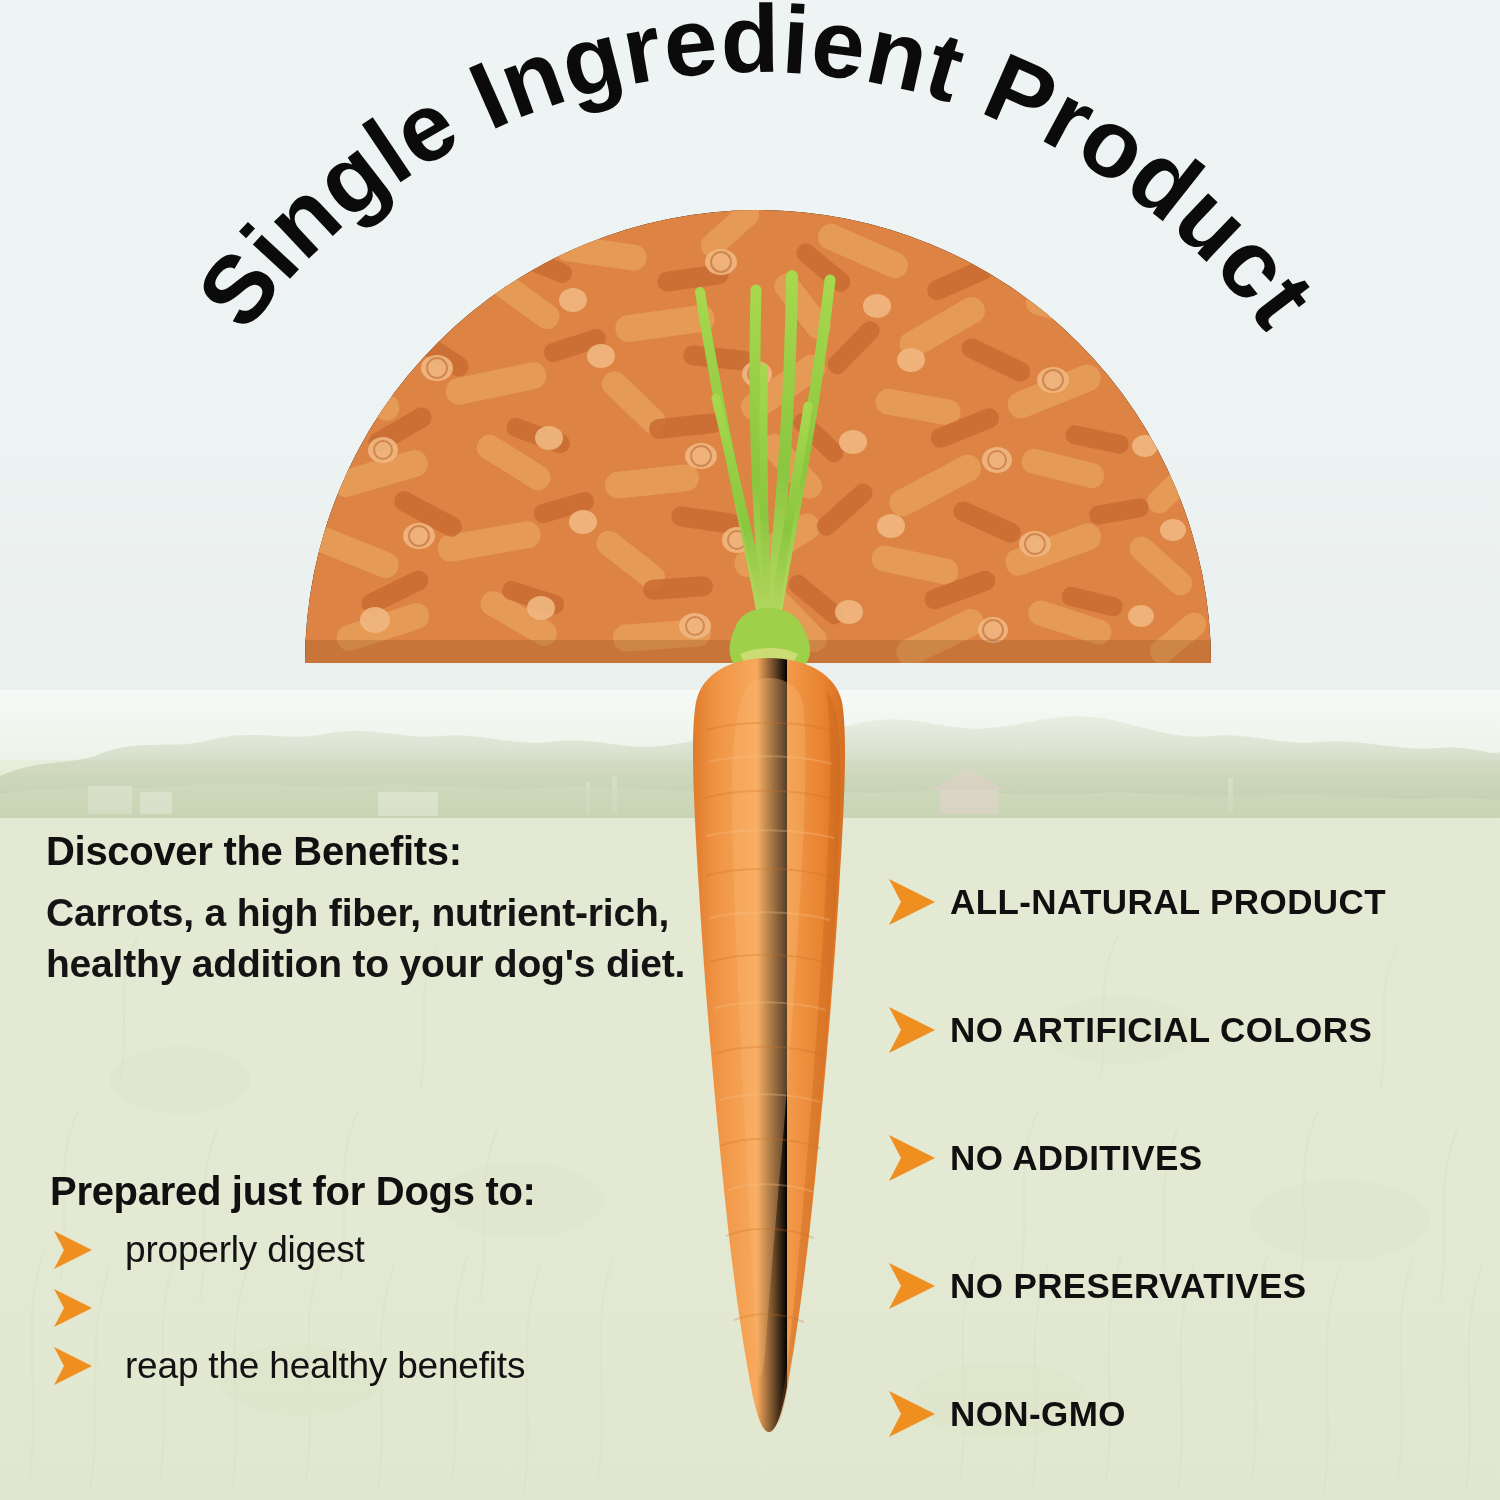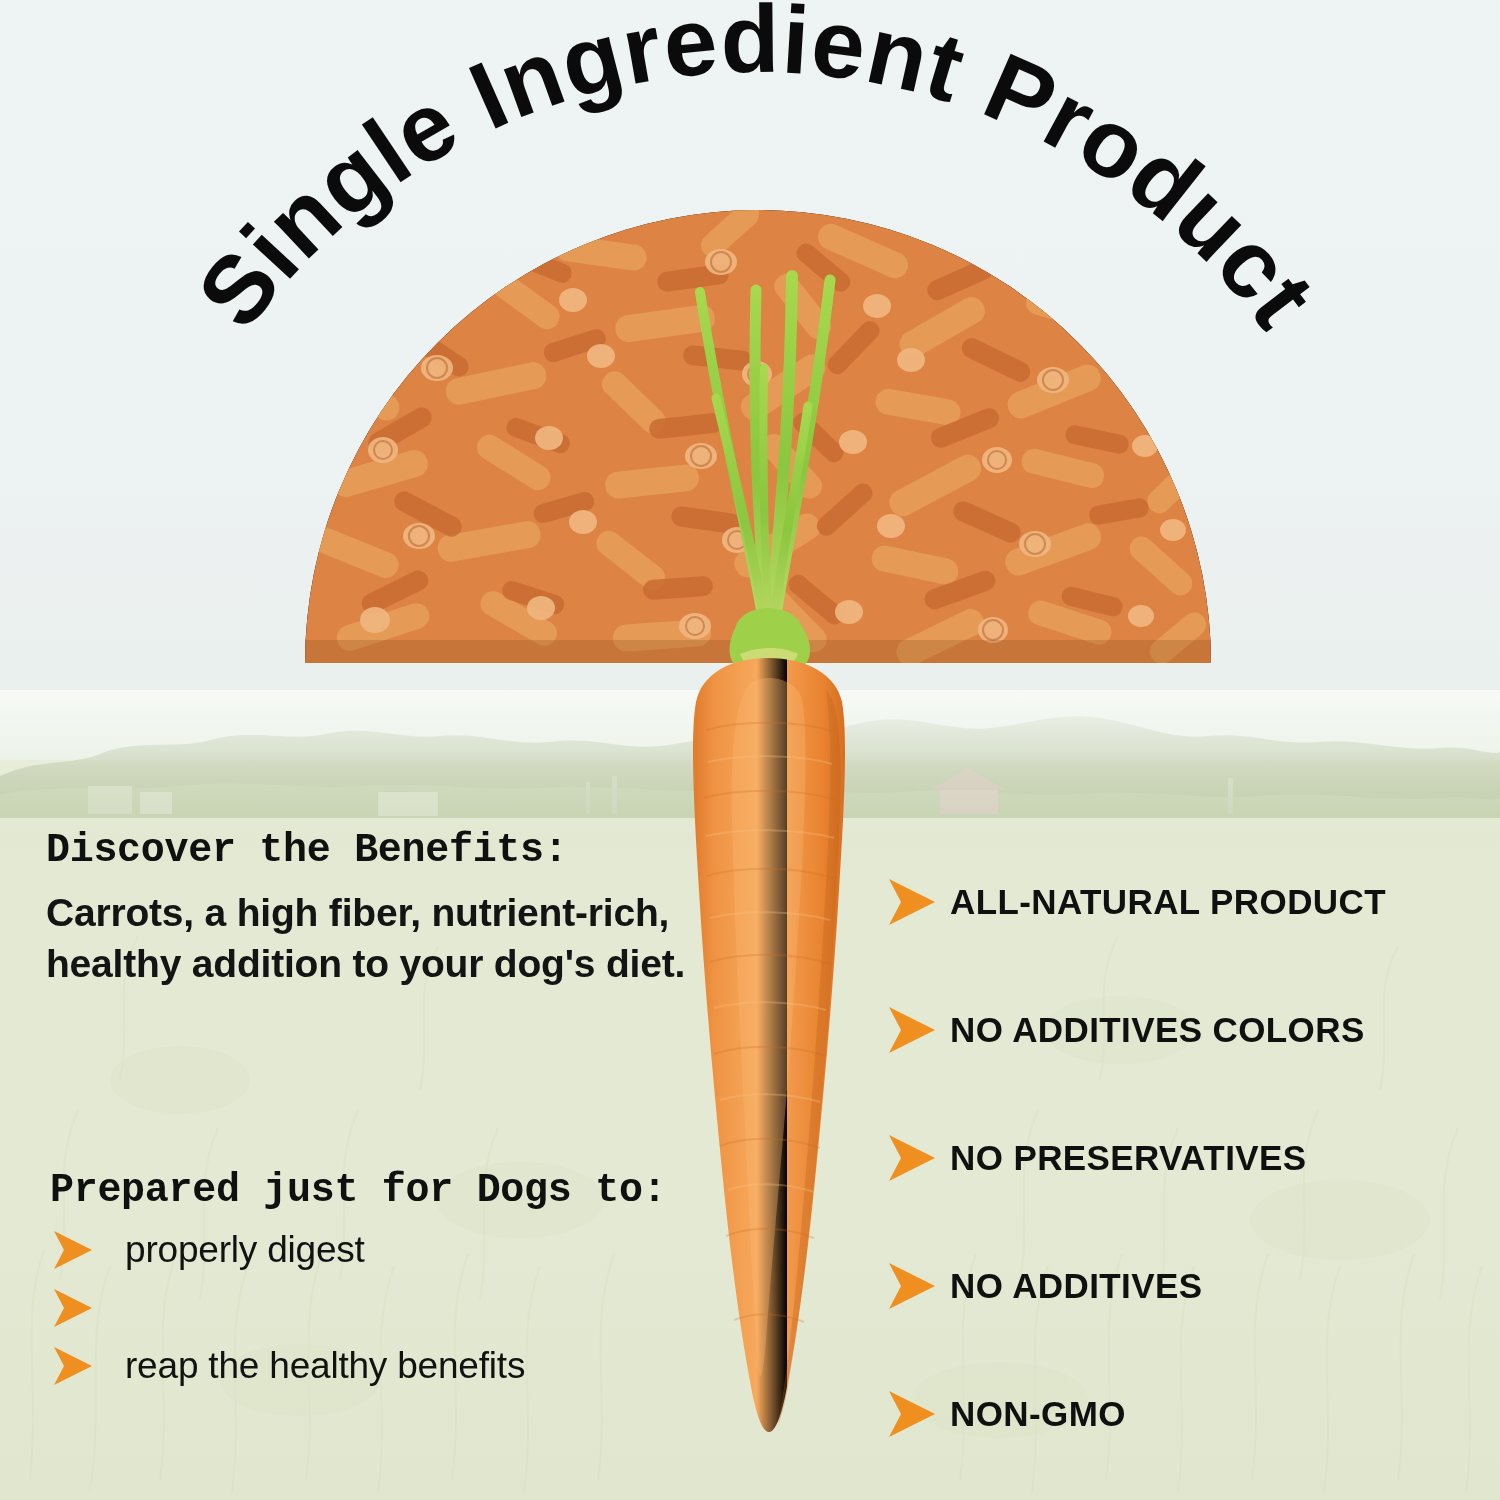--- a/index.html
+++ b/index.html
@@ -76,21 +76,20 @@
   .left-col{
     position:absolute;left:46px;top:828px;width:640px;
   }
   .h-bold{
     font-weight:700;
     font-size:40px;
     line-height:1.15;
     color:#101010;
     letter-spacing:-.3px;
     margin:0 0 14px 0;
-    font-family:Liberation Mono, monospace;
   }
   .body-text{
     font-size:39px;
     line-height:1.30;
     color:#141414;
     font-weight:700;
     margin:0;
     letter-spacing:-.2px;
   }
   .left-col2{
@@ -453,33 +452,33 @@
     <div class="feat-row">
       <svg class="chev chev-lg" viewBox="0 0 56 52">
         <path d="M5,3 L51,26 L5,49 L17,26 Z" fill="#EF8F20"></path>
       </svg>
       <span class="lbl">ALL-NATURAL PRODUCT</span>
     </div>
     <div class="feat-row">
       <svg class="chev chev-lg" viewBox="0 0 56 52">
         <path d="M5,3 L51,26 L5,49 L17,26 Z" fill="#EF8F20"></path>
       </svg>
-      <span class="lbl">NO ADDITIVES COLORS</span>
+      <span class="lbl">NO ARTIFICIAL COLORS</span>
     </div>
     <div class="feat-row">
       <svg class="chev chev-lg" viewBox="0 0 56 52">
         <path d="M5,3 L51,26 L5,49 L17,26 Z" fill="#EF8F20"></path>
       </svg>
-      <span class="lbl">NO PRESERVATIVES</span>
+      <span class="lbl">NO ADDITIVES</span>
     </div>
     <div class="feat-row">
       <svg class="chev chev-lg" viewBox="0 0 56 52">
         <path d="M5,3 L51,26 L5,49 L17,26 Z" fill="#EF8F20"></path>
       </svg>
-      <span class="lbl">NO ADDITIVES</span>
+      <span class="lbl">NO PRESERVATIVES</span>
     </div>
     <div class="feat-row">
       <svg class="chev chev-lg" viewBox="0 0 56 52">
         <path d="M5,3 L51,26 L5,49 L17,26 Z" fill="#EF8F20"></path>
       </svg>
       <span class="lbl">NON-GMO</span>
     </div>
   </div>
 
 </div>

